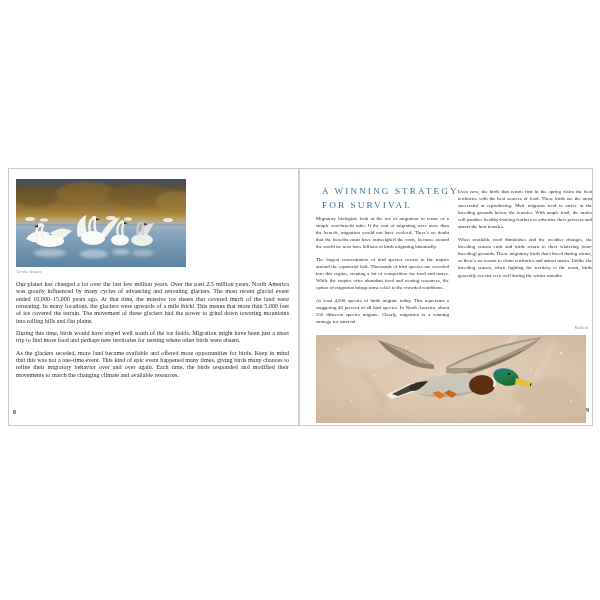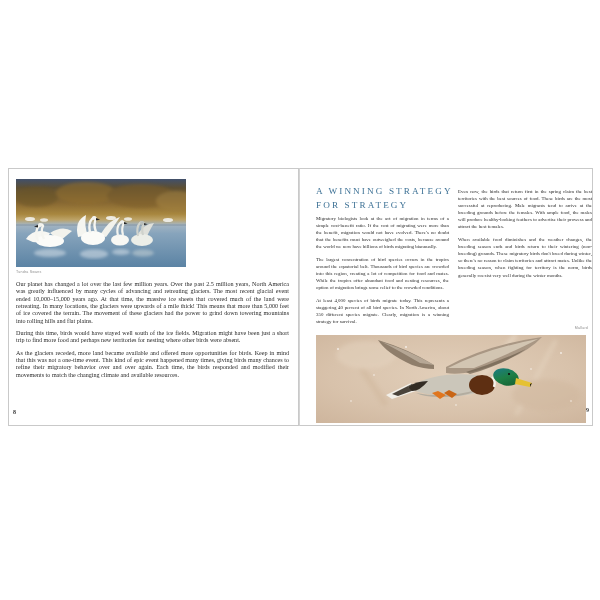--- a/index.html
+++ b/index.html
@@ -23,21 +23,21 @@
   .body-text{
     position:absolute;color:#2a2a2a;text-align:justify;
   }
   .body-text p{margin:0 0 5px 0;}
   .left-body{left:7px;top:112px;width:273px;font-size:6.1px;line-height:7.35px;}
   .col{font-size:4.9px;line-height:7.1px;}
   .col p{margin:0 0 5.5px 0;}
   .col1{left:16px;top:46px;width:133px;}
   .col2{left:158px;top:19px;width:134px;}
   .heading{
-    position:absolute;left:16px;top:16px;line-height:13.5px;
+    position:absolute;left:22px;top:16px;line-height:13.5px;
     font-size:9.2px;letter-spacing:2.1px;font-weight:normal;margin:0;
   }
   .heading span{display:block;}
   .pagenum{
     position:absolute;font-size:6px;font-weight:bold;color:#333;
   }
   .pagenum-left{left:4px;top:240px;}
   .pagenum-right{right:3px;top:238px;}
   .mallard-caption{top:157px;right:4px;text-align:right;}
   .swan-caption{left:7px;top:101px;}
@@ -132,21 +132,21 @@
       <p>As the glaciers receded, more land became available and offered more opportunities for birds. Keep in mind that this was not a one-time event. This kind of epic event happened many times, giving birds many chances to refine their migratory behavior over and over again. Each time, the birds responded and modified their movements to match the changing climate and available resources.</p>
     </div>
 
     <div class="pagenum pagenum-left">8</div>
   </div>
 
   <div class="page page-right">
 
     <h1 class="heading" style="color:#3e7296;">
       <span>A WINNING STRATEGY</span>
-      <span>FOR STRATEGY</span>
+      <span>FOR SURVIVAL</span>
     </h1>
 
     <div class="body-text col col1">
       <p>Migratory biologists look at the act of migration in terms of a simple cost-benefit ratio. If the cost of migrating were more than the benefit, migration would not have evolved. There's no doubt that the benefits must have outweighed the costs, because around the world we now have billions of birds migrating biannually.</p>
       <p>The largest concentration of bird species occurs in the tropics around the equatorial belt. Thousands of bird species are crowded into this region, creating a lot of competition for food and mates. While the tropics offer abundant food and nesting resources, the option of migration brings some relief to the crowded conditions.</p>
       <p>At least 4,000 species of birds migrate today. This represents a staggering 40 percent of all bird species. In North America, about 350 different species migrate. Clearly, migration is a winning strategy for survival.</p>
     </div>
 
     <div class="body-text col col2">
       <p>Even now, the birds that return first in the spring claim the best territories with the best sources of food. These birds are the most successful at reproducing. Male migrants tend to arrive at the breeding grounds before the females. With ample food, the males will produce healthy-looking feathers to advertise their prowess and attract the best females.</p>

